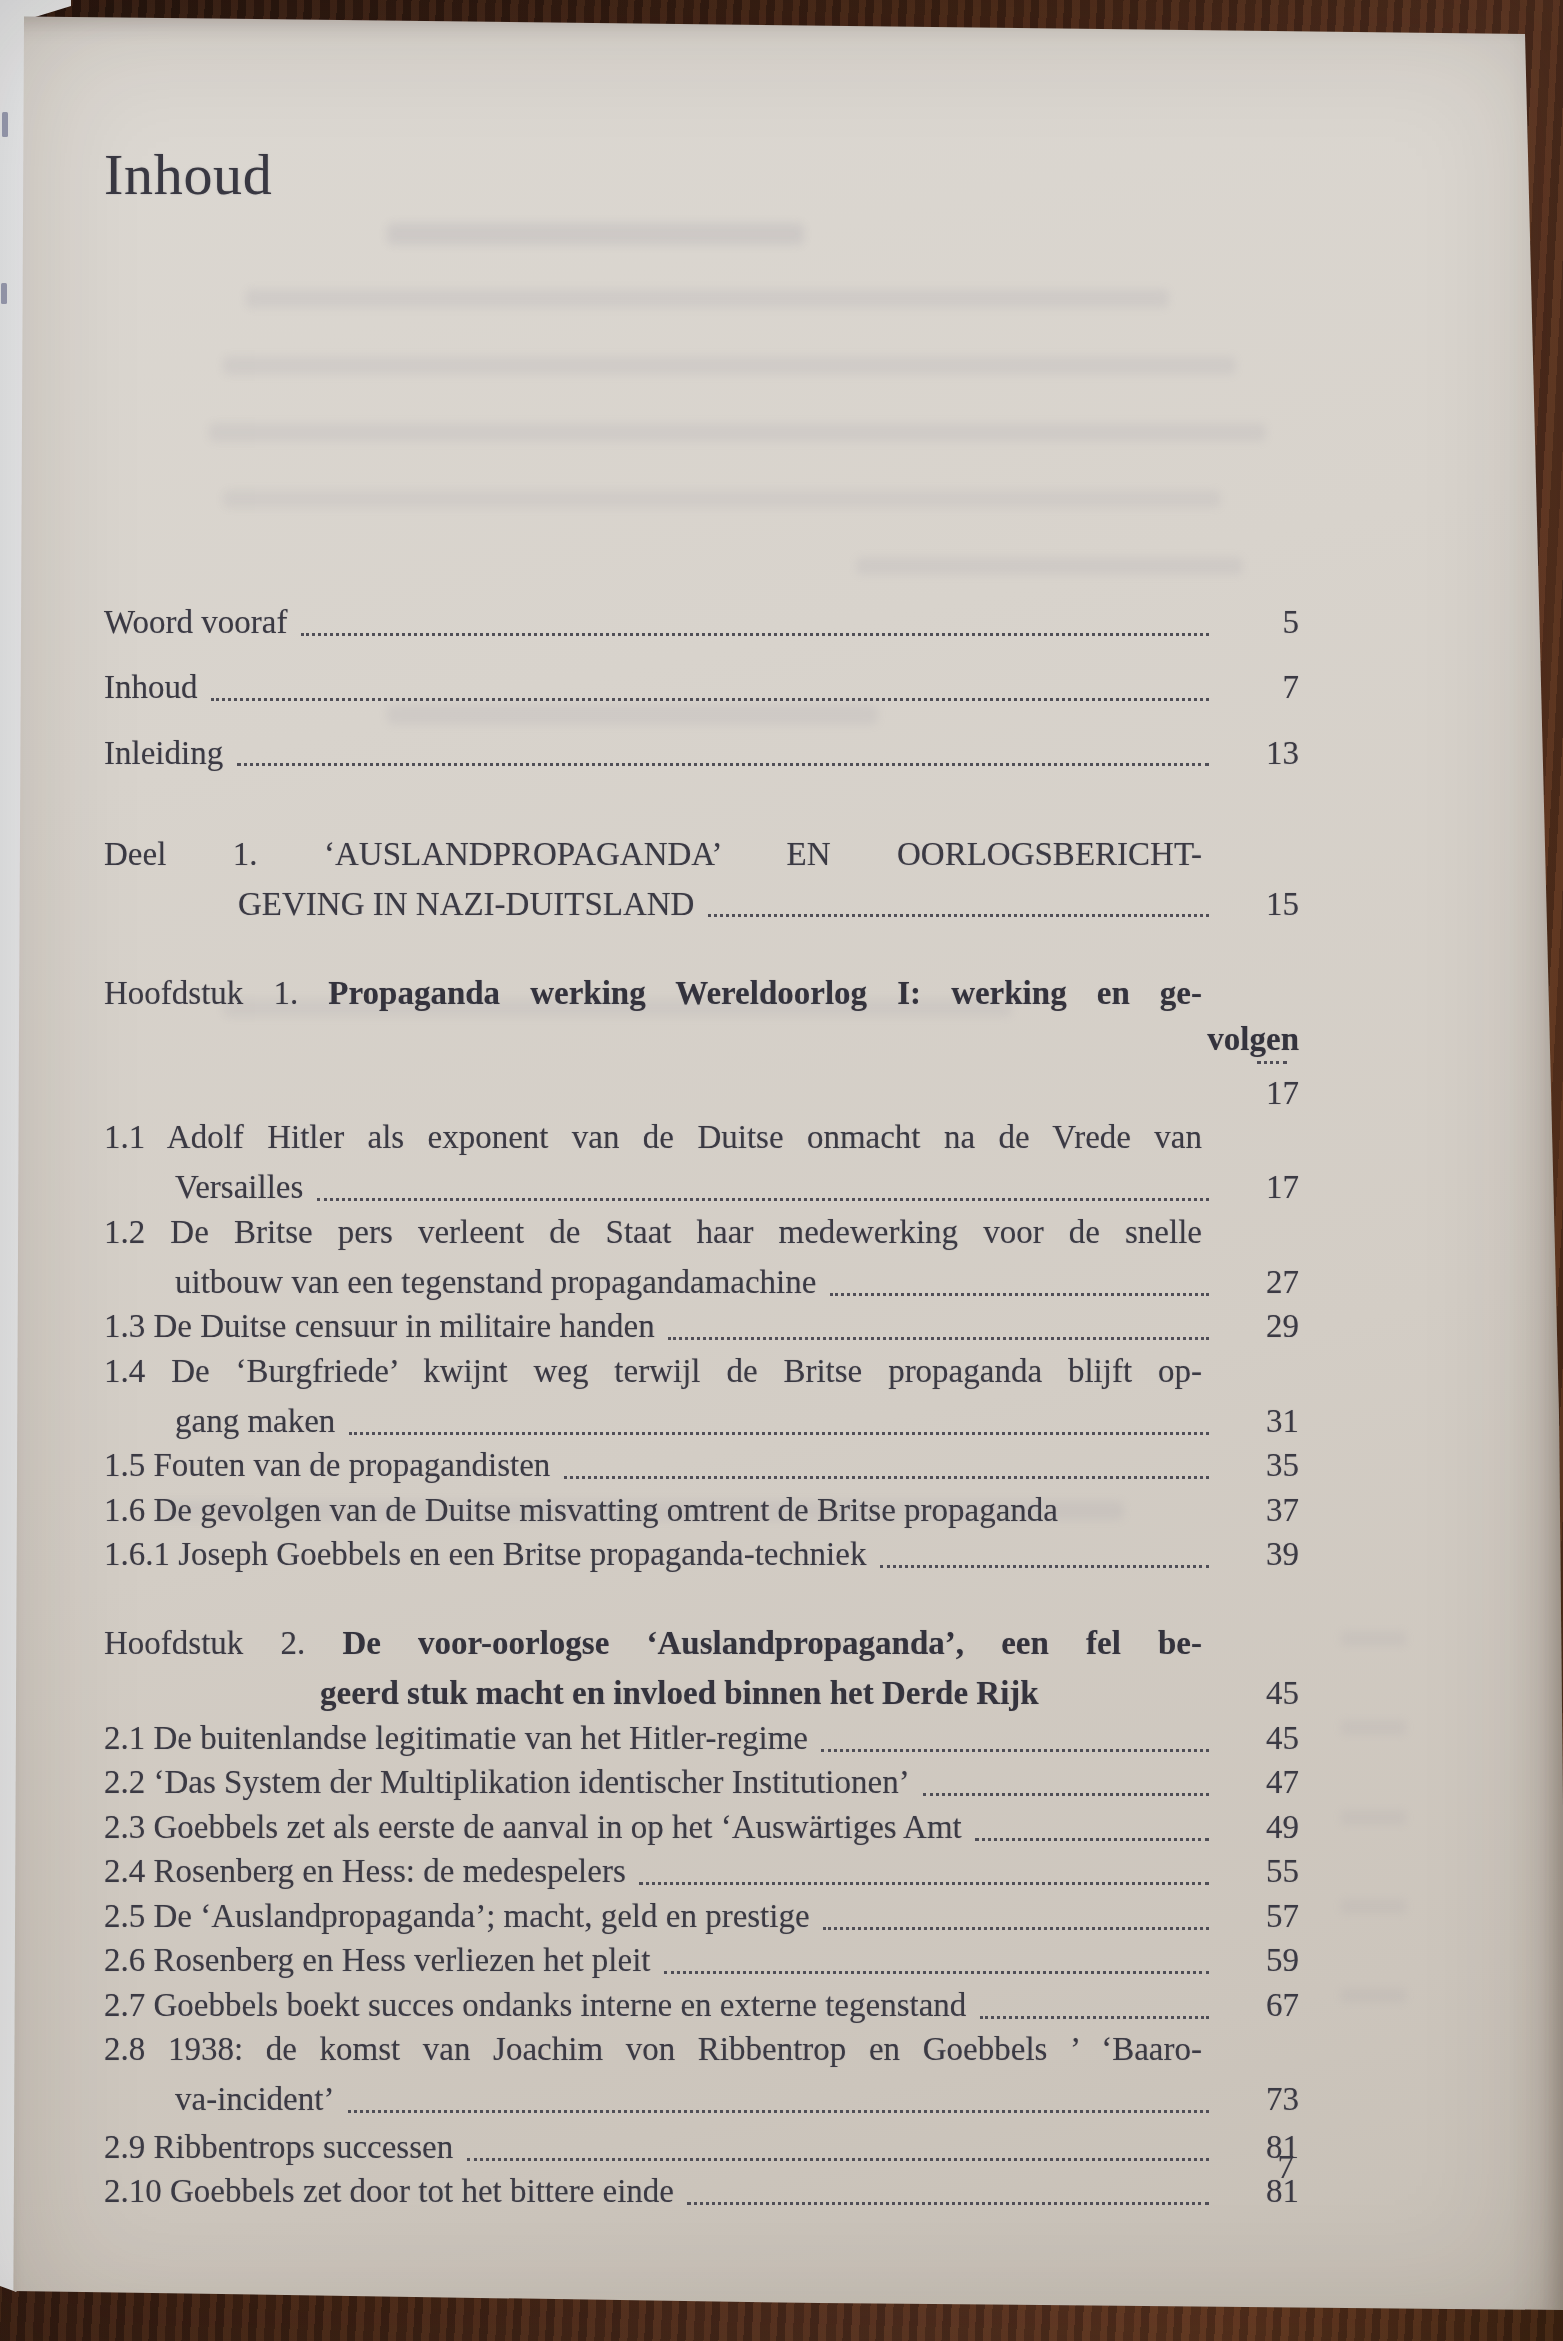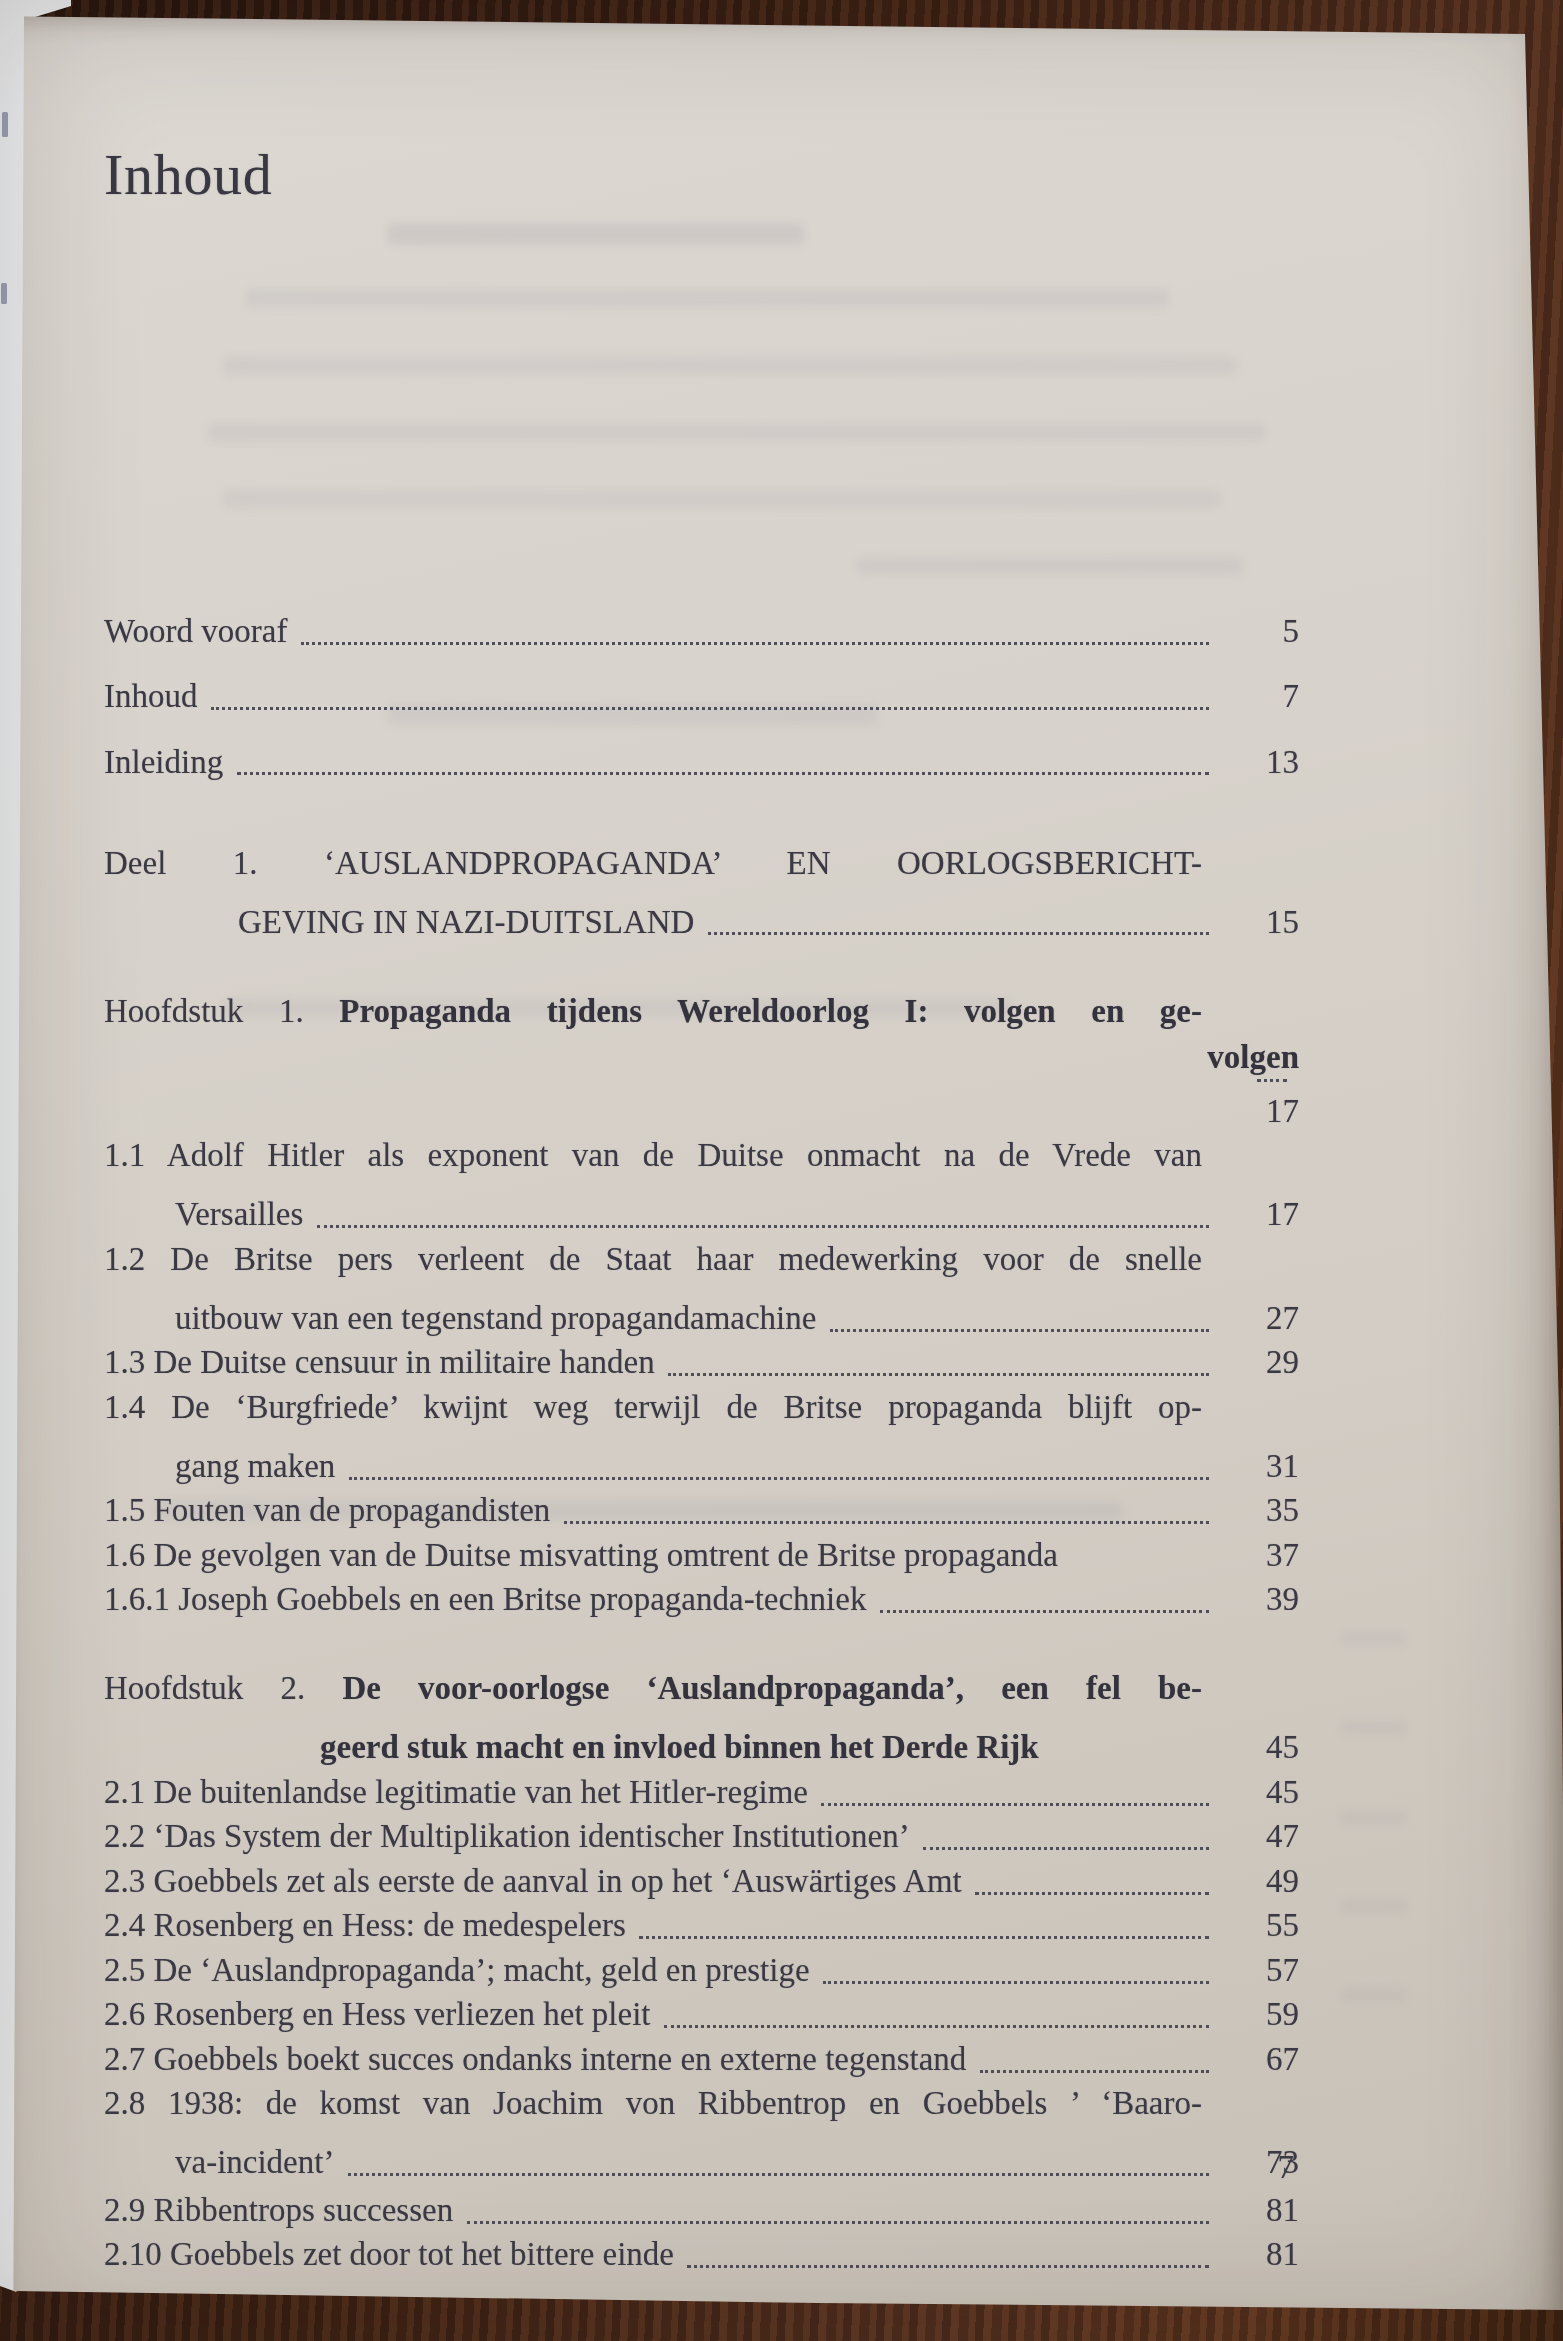--- a/index.html
+++ b/index.html
@@ -54,21 +54,21 @@
   .spacer{flex:1 1 auto;}
   .pnum{min-width:78px;text-align:right;}
   .b{font-weight:bold;color:#34333d;}
   .ind-body{padding-left:71px;}
   .ind-deel{padding-left:134px;}
   .ind-hoofdstuk{padding-left:216px;}
   .gap-intro{margin-top:22.3px;}
   .gap-deel{margin-top:58px;}
   .gap-section{margin-top:46px;}
   .gap-entry{margin-top:1.5px;}
-  .gap-cont{margin-top:16px;}
+  .gap-cont{margin-top:7px;}
   .gap-sub{margin-top:3px;flex-direction:column;}
   .gap-small{margin-top:4.5px;}
   .folio{
     position:absolute;left:104px;top:2146px;width:1190px;text-align:right;
     font-size:33px;line-height:43px;color:var(--ink);
     text-shadow:0 0 1.1px rgba(59,58,68,.35);
   }
   .photo-vignette{
     position:absolute;inset:0;pointer-events:none;
     box-shadow:inset 0 0 141px rgba(40,25,15,.20);
@@ -119,21 +119,21 @@
           <span class="txt"><span>Inleiding</span></span>
           <span class="dots"></span>
           <span class="pnum">13</span>
         </div>
         <div class="jline gap-deel"><span class="txt"><span>Deel 1. ‘AUSLANDPROPAGANDA’ EN OORLOGSBERICHT-</span></span></div>
         <div class="leader-row gap-cont ind-deel">
           <span class="txt"><span>GEVING IN NAZI-DUITSLAND</span></span>
           <span class="dots"></span>
           <span class="pnum">15</span>
         </div>
-        <div class="jline gap-section"><span class="txt"><span>Hoofdstuk 1.</span> <span class="b">Propaganda tijdens Wereldoorlog I: volgen en ge-</span></span></div>
+        <div class="jline gap-section"><span class="txt"><span>Hoofdstuk 1.</span> <span class="b">Propaganda werking Wereldoorlog I: werking en ge-</span></span></div>
         <div class="leader-row gap-sub ind-hoofdstuk">
           <span class="txt"><span class="b">volgen</span></span>
           <span class="dots"></span>
           <span class="pnum">17</span>
         </div>
         <div class="jline gap-entry"><span class="txt"><span>1.1 Adolf Hitler als exponent van de Duitse onmacht na de Vrede van</span></span></div>
         <div class="leader-row gap-cont ind-body">
           <span class="txt"><span>Versailles</span></span>
           <span class="dots"></span>
           <span class="pnum">17</span>

